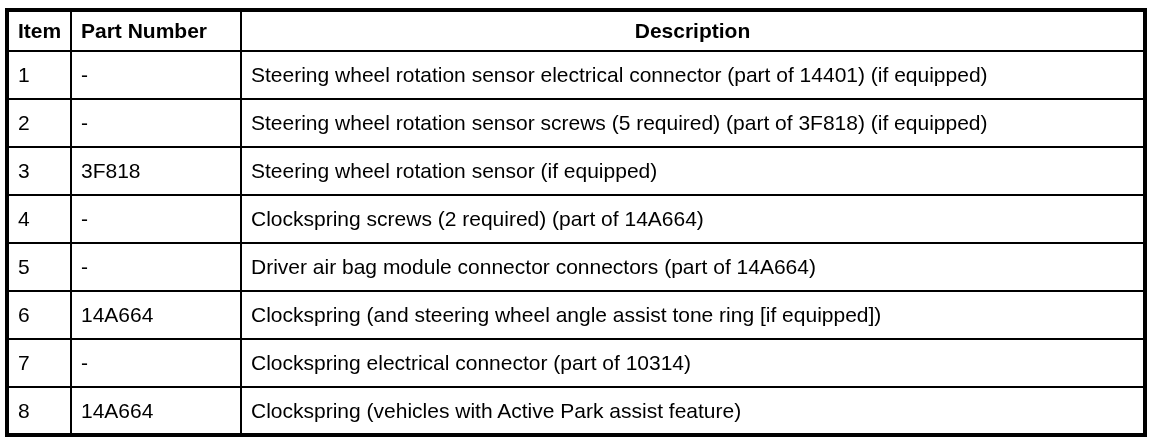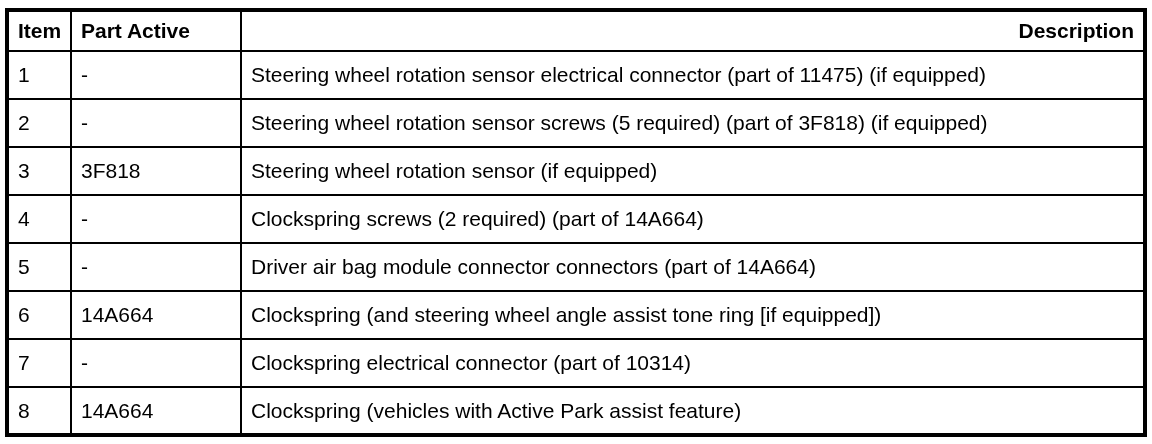--- a/index.html
+++ b/index.html
@@ -36,49 +36,49 @@
     line-height: 1.1;
     vertical-align: middle;
     text-align: left;
     white-space: nowrap;
     overflow: hidden;
   }
   .parts-table th {
     font-weight: bold;
   }
   .parts-table th.desc-header {
-    text-align: right;
+    text-align: center;
   }
   col.col-item { width: 64px; }
   col.col-part { width: 170px; }
   tr.header-row { height: 41px; }
   tr.data-row { height: 48px; }
 </style>
 </head>
 <body>
 
 <div class="parts-table-wrap">
   <table class="parts-table">
     <colgroup>
       <col class="col-item">
       <col class="col-part">
       <col class="col-desc">
     </colgroup>
     <thead>
       <tr class="header-row">
         <th>Item</th>
-        <th>Part Active</th>
+        <th>Part Number</th>
         <th class="desc-header">Description</th>
       </tr>
     </thead>
     <tbody id="rows">
         <tr class="data-row">
           <td>1</td>
           <td>-</td>
-          <td>Steering wheel rotation sensor electrical connector (part of 11475) (if equipped)</td>
+          <td>Steering wheel rotation sensor electrical connector (part of 14401) (if equipped)</td>
         </tr>
         <tr class="data-row">
           <td>2</td>
           <td>-</td>
           <td>Steering wheel rotation sensor screws (5 required) (part of 3F818) (if equipped)</td>
         </tr>
         <tr class="data-row">
           <td>3</td>
           <td>3F818</td>
           <td>Steering wheel rotation sensor (if equipped)</td>

